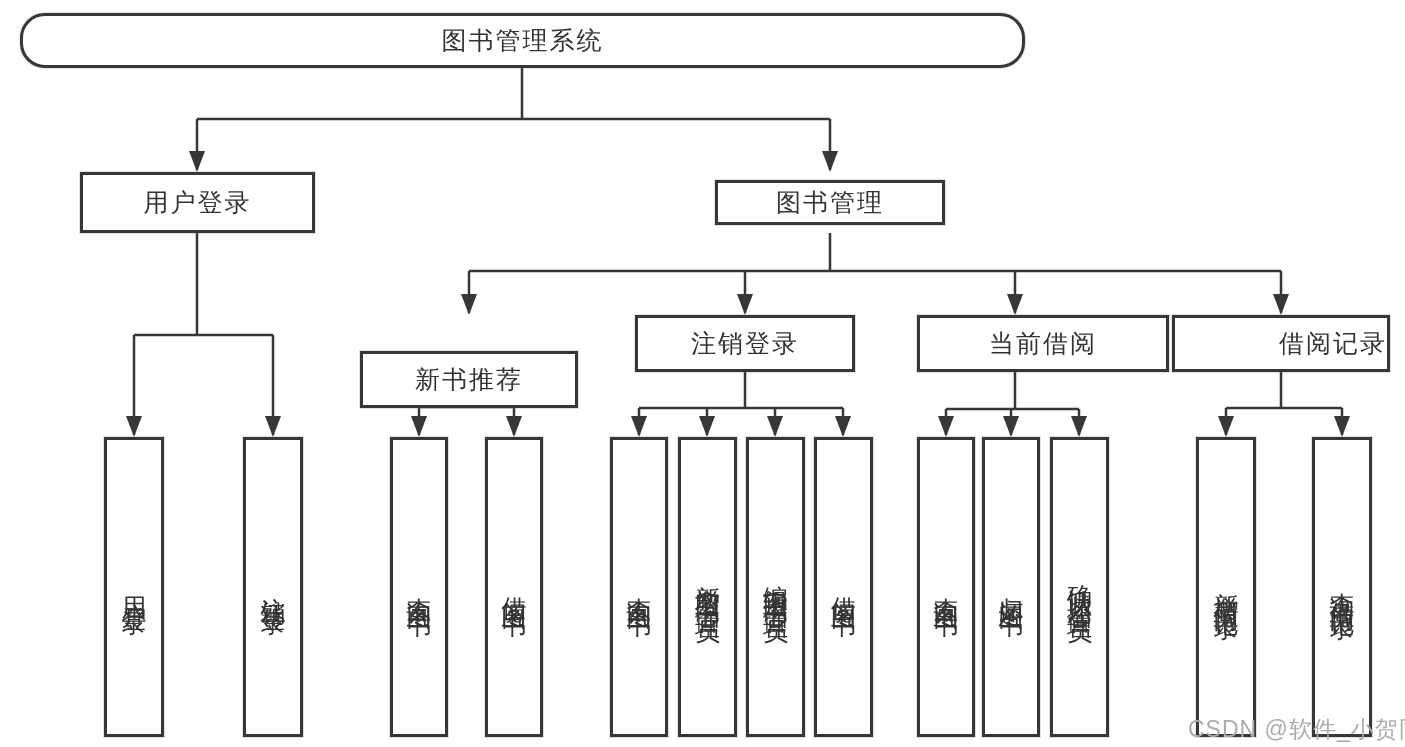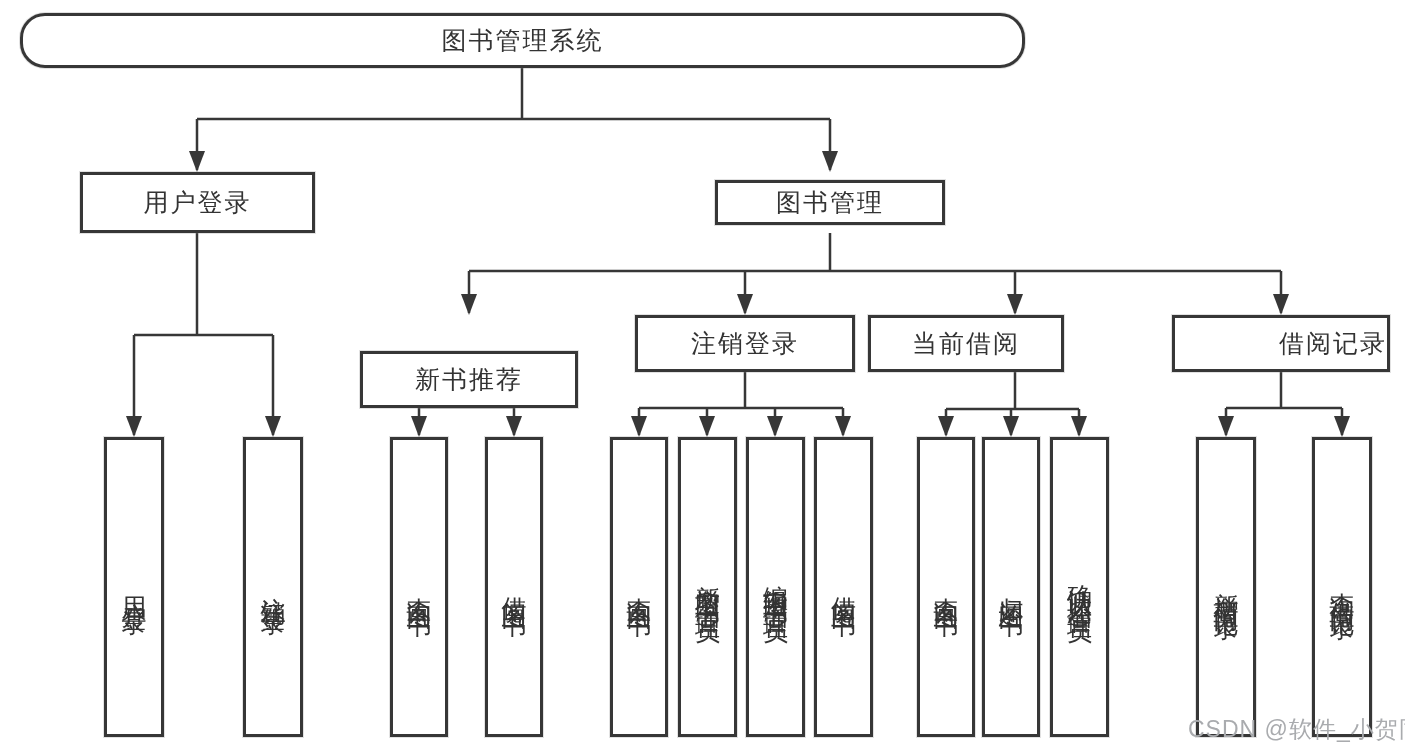--- a/index.html
+++ b/index.html
@@ -43,21 +43,21 @@
     white-space: nowrap;
   }
   
   #b-root   { left: 20px;   top: 13px;  width: 1005px; height: 55px; border-radius: 25px; }
   
   #b-user   { left: 80px;   top: 172px; width: 235px;  height: 61px; }
   #b-mgmt   { left: 715px;  top: 180px; width: 230px;  height: 45px; }
   
   #b-new    { left: 360px;  top: 315px; width: 218px;  height: 57px; margin-top: 36px; }
   #b-bor    { left: 635px;  top: 315px; width: 220px;  height: 57px; }
-  #b-cur    { left: 868px;  top: 315px; width: 196px;  height: 57px; font-family: Liberation Serif, serif; }
+  #b-cur    { left: 917px;  top: 315px; width: 252px;  height: 57px; font-family: Liberation Serif, serif; }
   #b-rec    { left: 1172px; top: 315px; width: 218px;  height: 57px; justify-content: flex-end; }
   
   .leaf     { top: 437px; height: 300px; }
   #l-ulogin    { left: 104px;  width: 60px; }
   #l-ulogout   { left: 243px;  width: 60px; }
   #l-nbquery   { left: 390px;  width: 58px; }
   #l-nbborrow  { left: 485px;  width: 58px; }
   #l-bwquery   { left: 610px;  width: 58px; }
   #l-bwadd     { left: 678px;  width: 59px; }
   #l-bwedit    { left: 746px;  width: 59px; }

